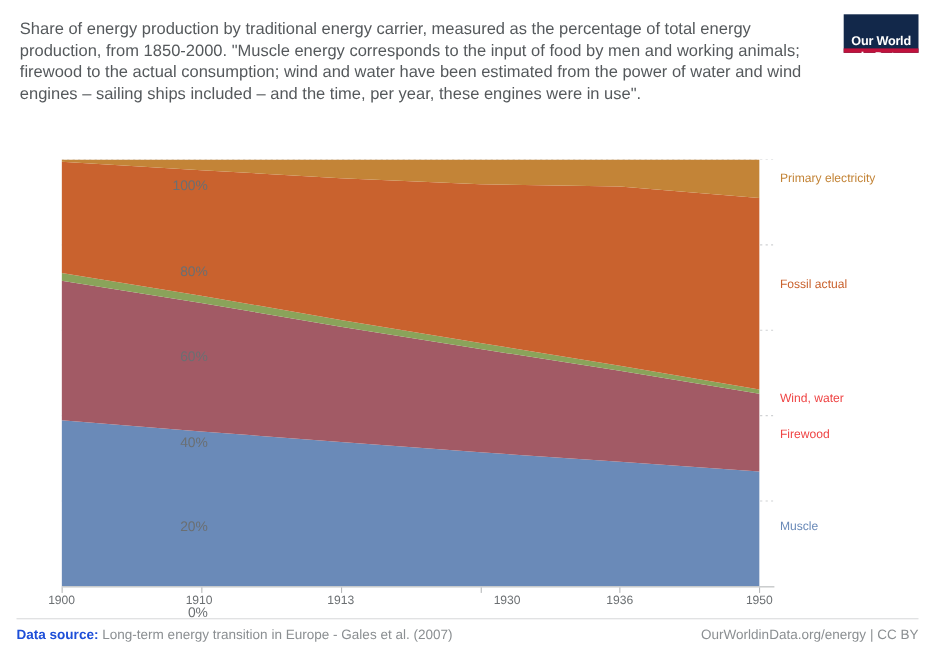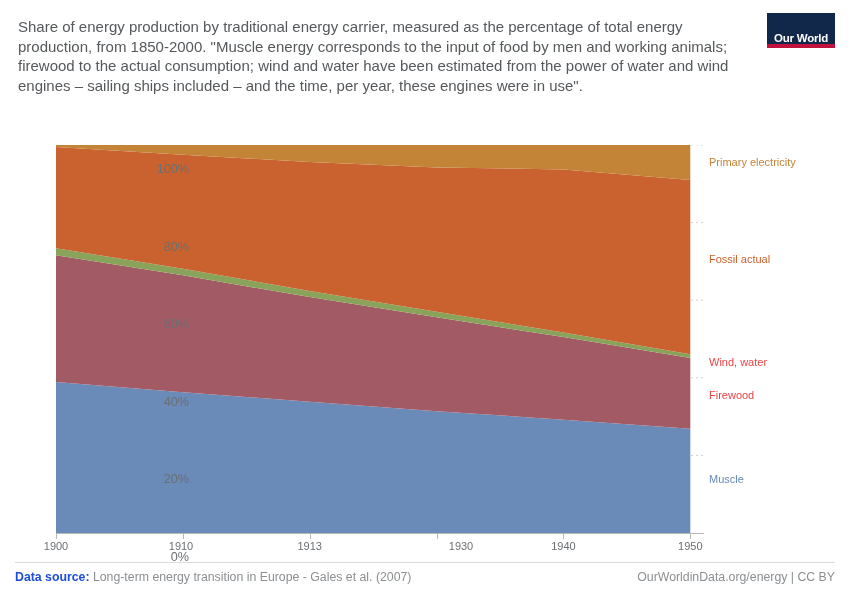--- a/index.html
+++ b/index.html
@@ -164,21 +164,21 @@
     <div id="x-axis-line"></div>
     <div id="x-axis">
         <div class="x-tick" style="left: 56px;">1900</div>
         <div class="x-tickmark" style="left: 56px;"></div>
         <div class="x-tick" style="left: 181px; text-align: right;">1910</div>
         <div class="x-tickmark" style="left: 182.863px;"></div>
         <div class="x-tick" style="left: 309.725px;">1913</div>
         <div class="x-tickmark" style="left: 309.725px;"></div>
         <div class="x-tick" style="left: 446px; margin-left: 15px;">1930</div>
         <div class="x-tickmark" style="left: 436.588px;"></div>
-        <div class="x-tick" style="left: 563.451px;">1940</div>
+        <div class="x-tick" style="left: 563.451px;">1936</div>
         <div class="x-tickmark" style="left: 563.451px;"></div>
         <div class="x-tick" style="left: 690.314px;">1950</div>
         <div class="x-tickmark" style="left: 690.314px;"></div>
       </div>
     <div id="series-labels">
         <div class="series-label" style="top: 340.68px; color: rgb(106, 138, 184);">Muscle</div>
         <div class="series-label" style="top: 257.26px; color: #ef4444;">Firewood</div>
         <div class="series-label" style="top: 224.28px; color: #ef4444;">Wind, water</div>
         <div class="series-label" style="top: 121.46px; color: rgb(201, 98, 46);">Fossil actual</div>
         <div class="series-label" style="top: 24.46px; color: rgb(195, 132, 55);">Primary electricity</div>

